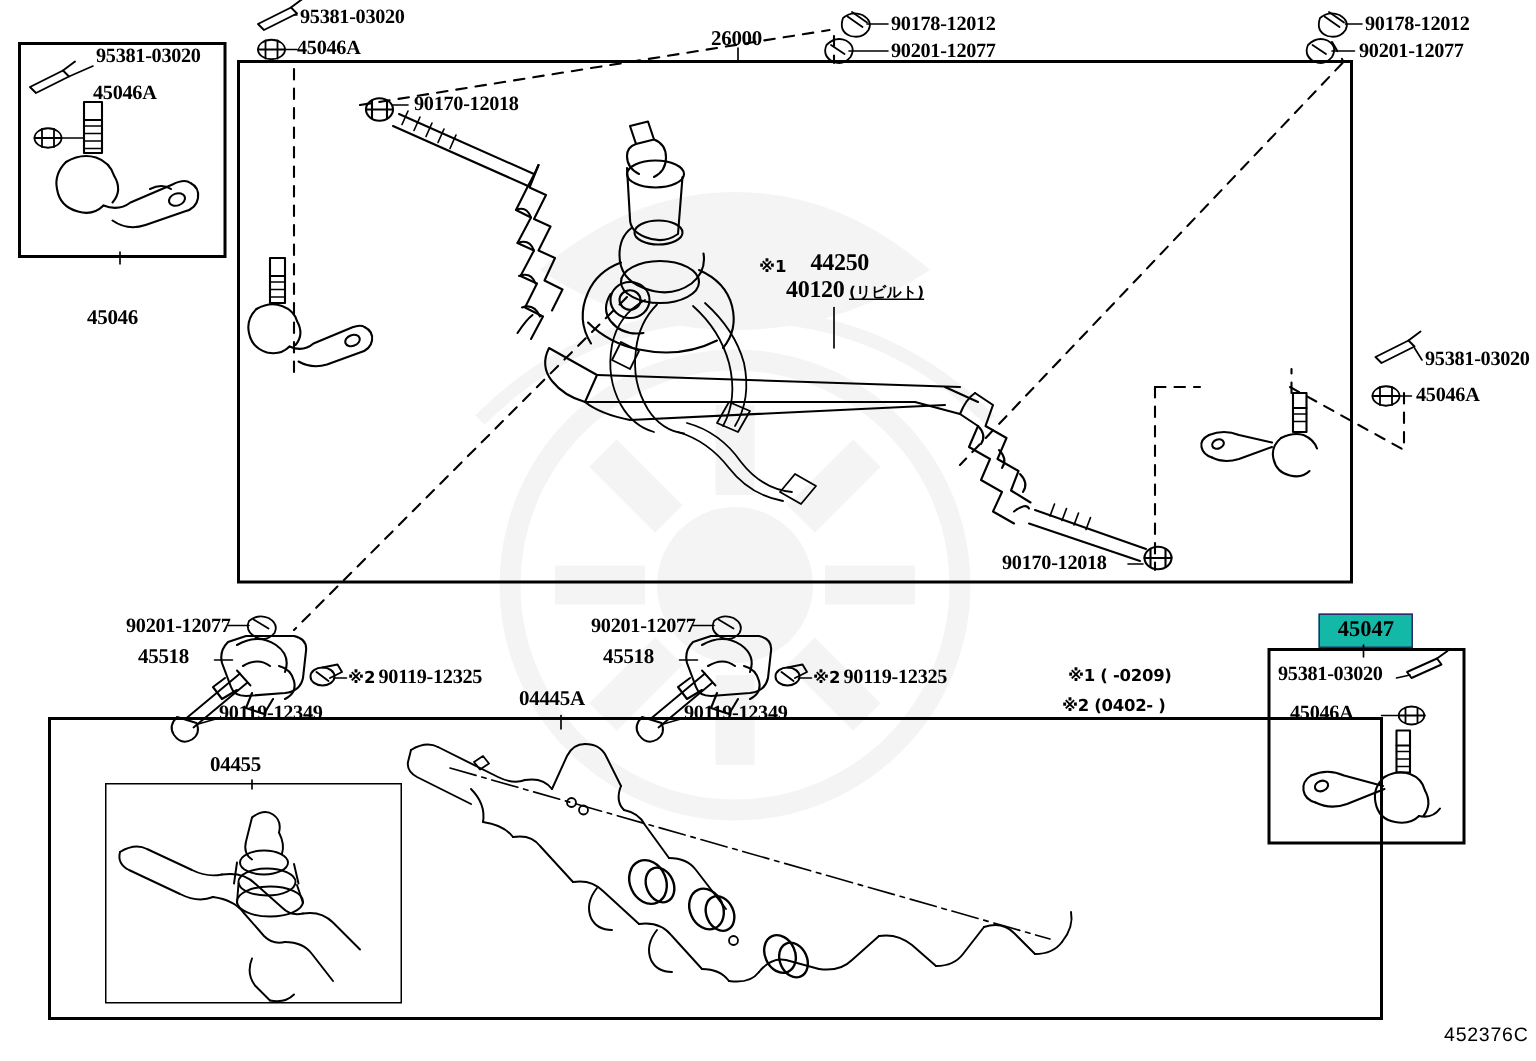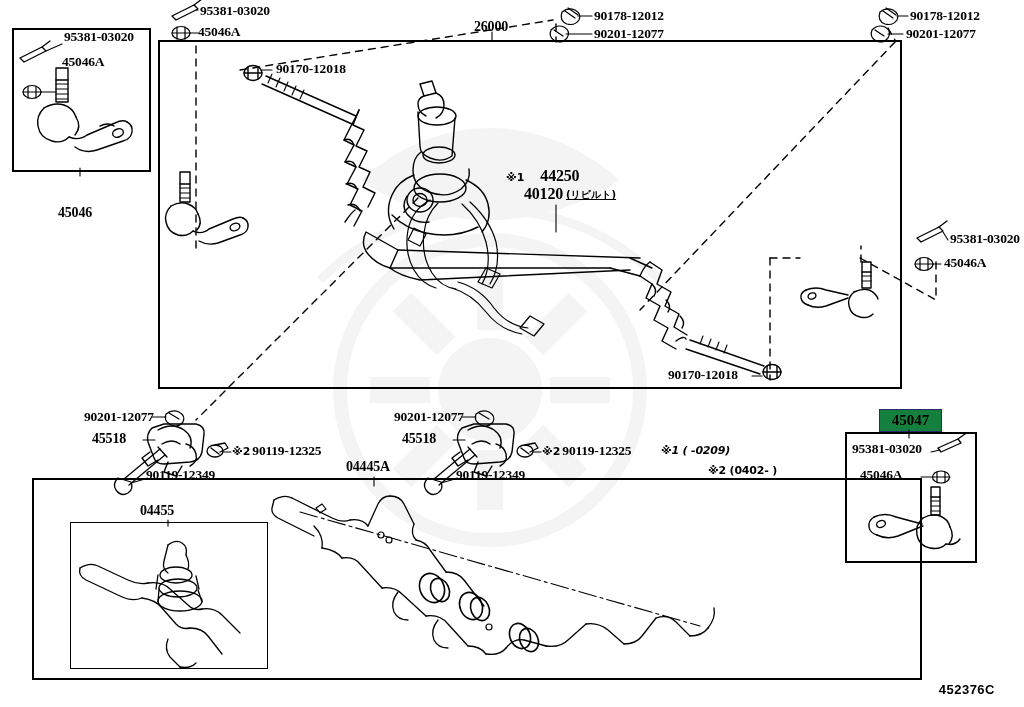--- a/index.html
+++ b/index.html
@@ -17,22 +17,22 @@
   .box{position:absolute;border:2px solid #000;background:transparent;}
   .boxthin{position:absolute;border:1.6px solid #000;background:transparent;}
 
   .svgabs{position:absolute;left:0;top:0;width:1024px;height:707px;
           pointer-events:none;overflow:visible;}
 
   #hl{position:absolute;background:#8d8ccd;border:1.5px solid #2a2a6a;
       display:flex;align-items:center;justify-content:center;
       font-family:"Liberation Serif",serif;font-weight:bold;font-size:15px;color:#000;}
 
-  #diagid{position:absolute;right:29px;bottom:10px;font-family:"Liberation Sans",sans-serif;
-          font-weight:bold;font-size:13px;letter-spacing:0.5px;}
+  #diagid{position:absolute;right:5px;bottom:10px;font-family:"Liberation Sans",sans-serif;
+          font-weight:normal;font-size:13px;letter-spacing:0.5px;}
 
   .wm{position:absolute;opacity:0.085;}
 </style>
 </head>
 <body>
 
 <div id="stage">
 
   <svg class="svgabs wm" viewBox="0 0 1024 707">
     <g transform="translate(490,390)">
@@ -60,21 +60,21 @@
   <div class="box" style="left:12px;top:28px;width:135px;height:140px;"></div>
 
   <div class="box" style="left:158px;top:40px;width:740px;height:345px;"></div>
 
   <div class="box" style="left:32px;top:478px;width:886px;height:198px;"></div>
 
   <div class="boxthin" style="left:70px;top:522px;width:196px;height:145px;"></div>
 
   <div class="box" style="left:845px;top:432px;width:128px;height:127px;"></div>
 
-  <div id="hl" style="left: 879px; top: 409px; width: 61px; height: 21px; background: #15803d; border-color: rgb(42, 42, 106); text-align: right;">45047</div>
+  <div id="hl" style="left: 879px; top: 409px; width: 61px; height: 21px; background: #14b8a6; border-color: rgb(42, 42, 106); text-align: right;">45047</div>
 
   <svg class="svgabs" viewBox="0 0 1024 707">
     <g fill="none" stroke="#000" stroke-width="1.3" stroke-linecap="round" stroke-linejoin="round">
 
       <line x1="909" y1="430" x2="909" y2="438" stroke-width="1.1"></line>
 
       <g stroke-dasharray="7,6" stroke-width="1.4">
         <line x1="196" y1="46" x2="196" y2="250"></line>
         <line x1="240" y1="70" x2="553" y2="20"></line>
         <line x1="556" y1="24" x2="556" y2="42"></line>
@@ -516,21 +516,21 @@
   <div class="lbl" style="left:146px;top:468px;">90119-12349</div>
 
   <div class="lbl" style="left:394px;top:410px;">90201-12077</div>
   <div class="lbl num" style="left:402px;top:432px;">45518</div>
   <div style="position:absolute;left:542px;top:444px;display:flex;align-items:flex-end;">
     <span class="star">※2</span>
     <span class="lbl" style="position:static;margin-left:2px;">90119-12325</span>
   </div>
   <div class="lbl" style="left:456px;top:468px;">90119-12349</div>
 
-  <div class="lbl sm" style="left:661px;top:445px;font-family:'DejaVu Sans',sans-serif;font-size:11px;font-style:italic;">※1 (    -0209)</div>
+  <div class="lbl sm" style="left:712px;top:445px;font-family:'DejaVu Sans',sans-serif;font-size:11px;">※1 (    -0209)</div>
   <div class="lbl sm" style="left:708px;top:465px;font-family:'DejaVu Sans',sans-serif;font-size:11px;">※2 (0402-     )</div>
 
   <div class="lbl num" style="left:346px;top:460px;">04445A</div>
   <div class="lbl num" style="left:140px;top:504px;">04455</div>
 
   <div class="lbl" style="left:852px;top:442px;">95381-03020</div>
   <div class="lbl" style="left:860px;top:468px;">45046A</div>
 
   <div id="diagid">452376C</div>
 

